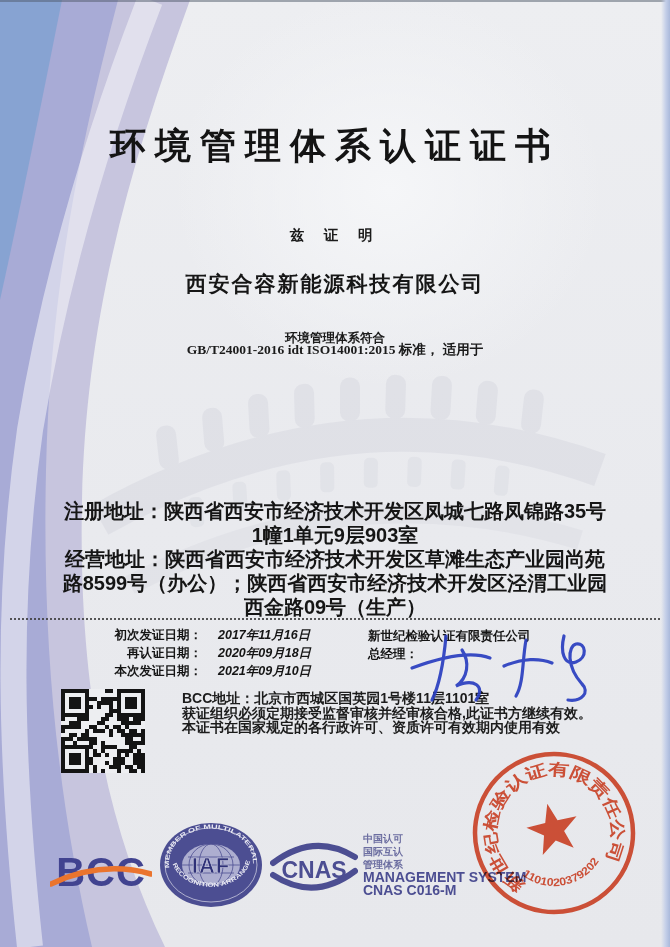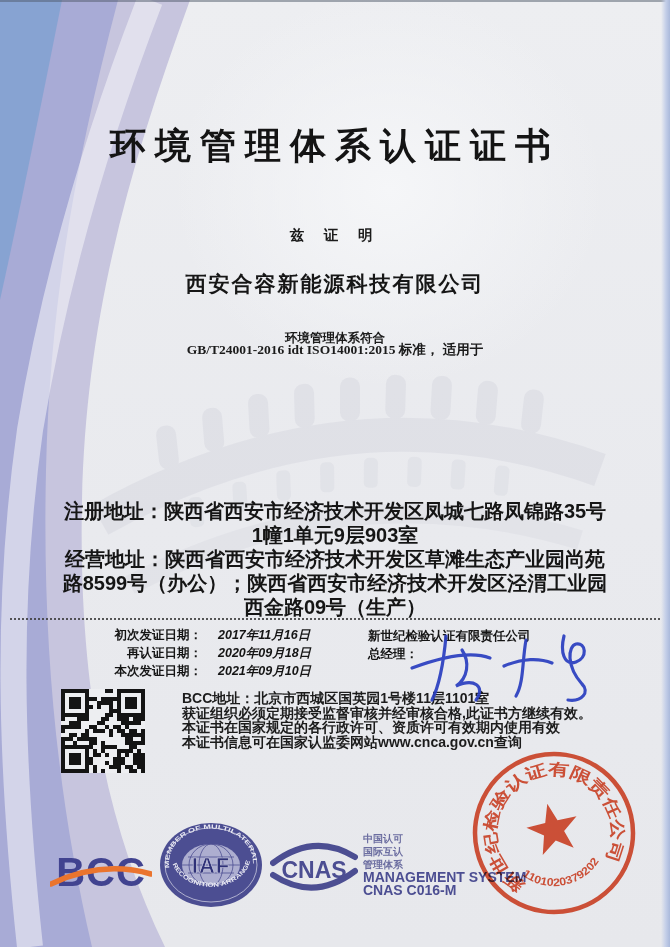--- a/index.html
+++ b/index.html
@@ -322,21 +322,20 @@
         <rect x="0" y="56" width="28" height="28"></rect>
         <rect fill="#edeef1" x="4" y="60" width="20" height="20"></rect>
         <rect x="8" y="64" width="12" height="12"></rect>
       </g>
   </svg>
 
   <div class="abs footnotes">
     <div>BCC地址：北京市西城区国英园1号楼11层1101室</div>
     <div>获证组织必须定期接受监督审核并经审核合格,此证书方继续有效。</div>
     <div>本证书在国家规定的各行政许可、资质许可有效期内使用有效</div>
-    <div>本证书信息可在国家认监委网站www.cnca.gov.cn查询</div>
   </div>
 
   <svg class="abs bcc-logo" width="102" height="56" viewBox="0 0 102 56">
     <text x="51" y="44" text-anchor="middle" font-family="Liberation Sans,sans-serif" font-size="40" font-weight="800" fill="#414390" letter-spacing="1">BCC</text>
     <path d="M1,42 Q51,18 101,32" fill="none" stroke="#ea742e" stroke-width="5.5" stroke-linecap="round"></path>
   </svg>
 
   <svg class="abs iaf-logo" width="106" height="90" viewBox="0 0 106 90">
     <defs>
       <path id="iafTop" d="M12,50 A42,34 0 1 1 94,50" fill="none"></path>

